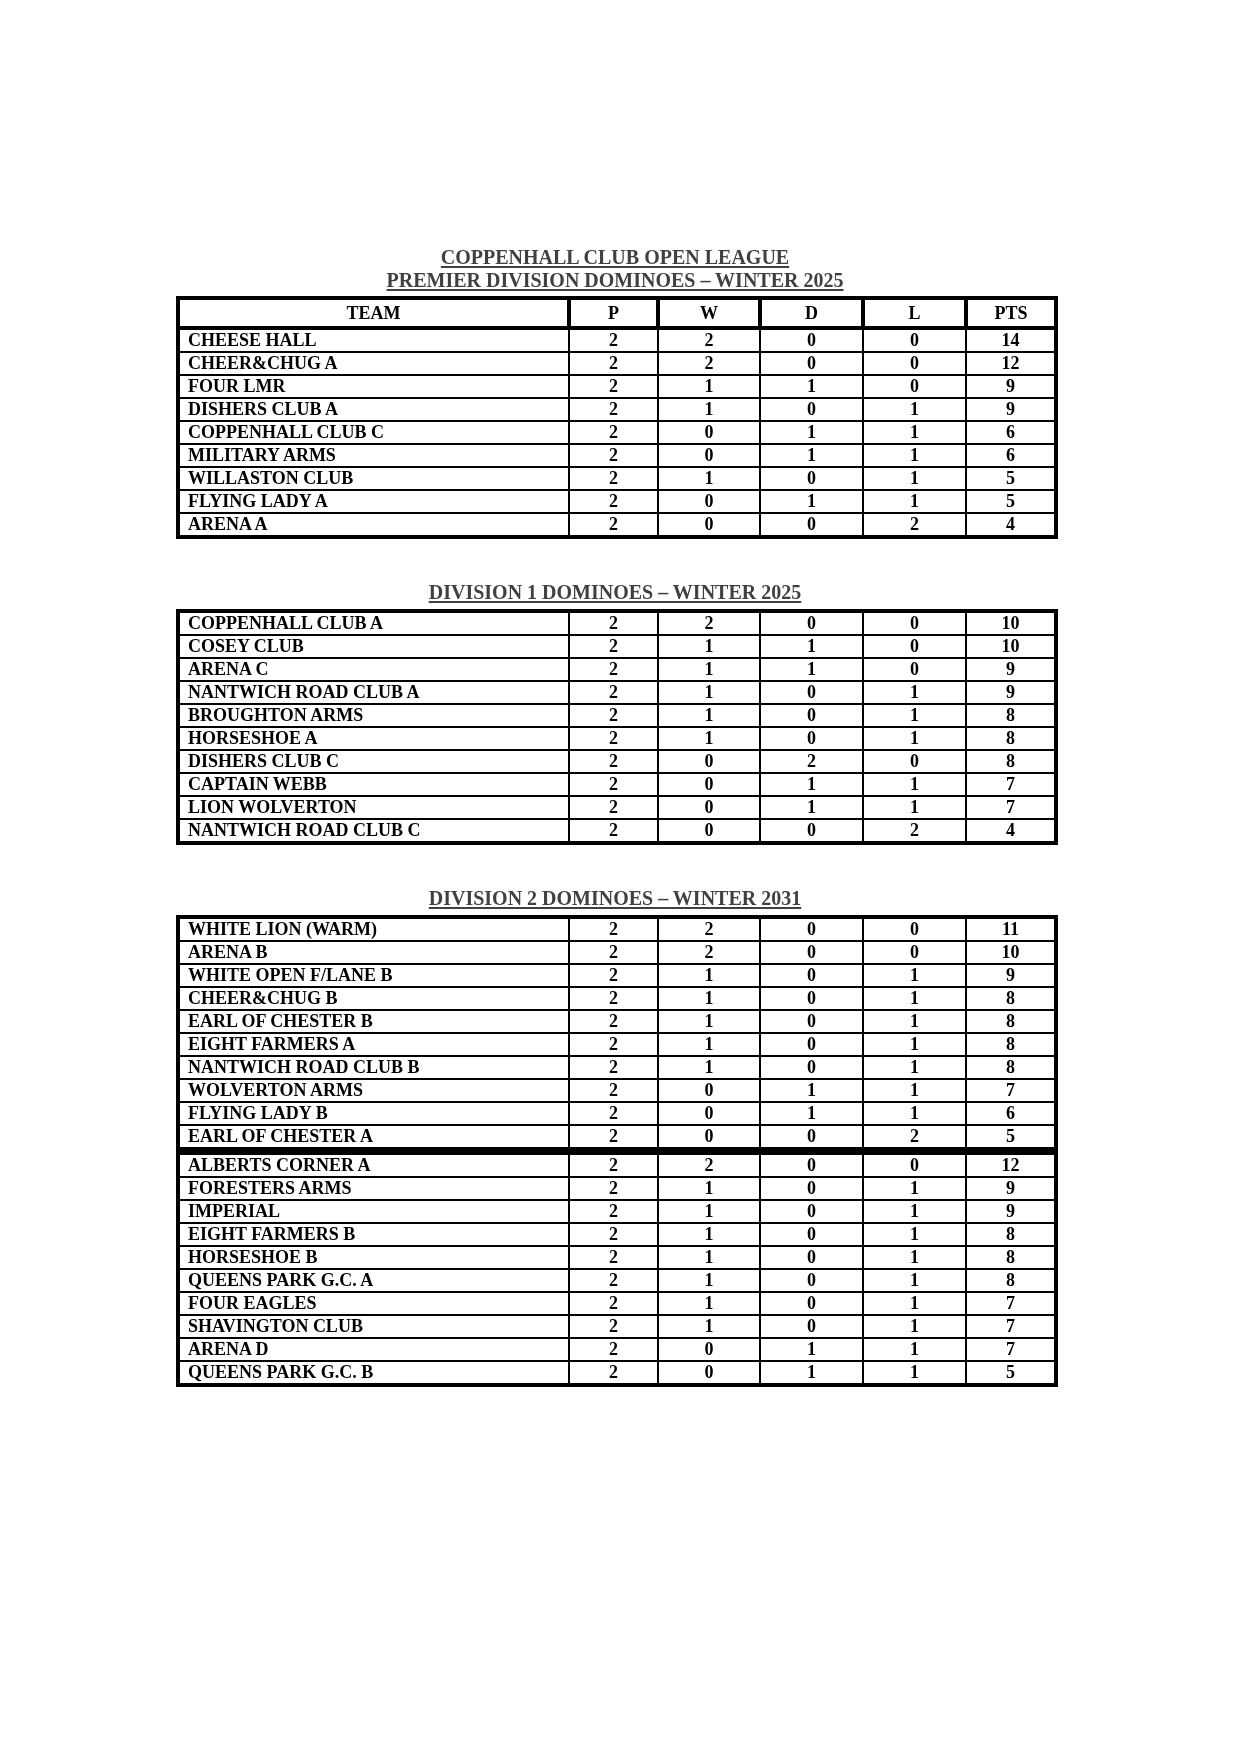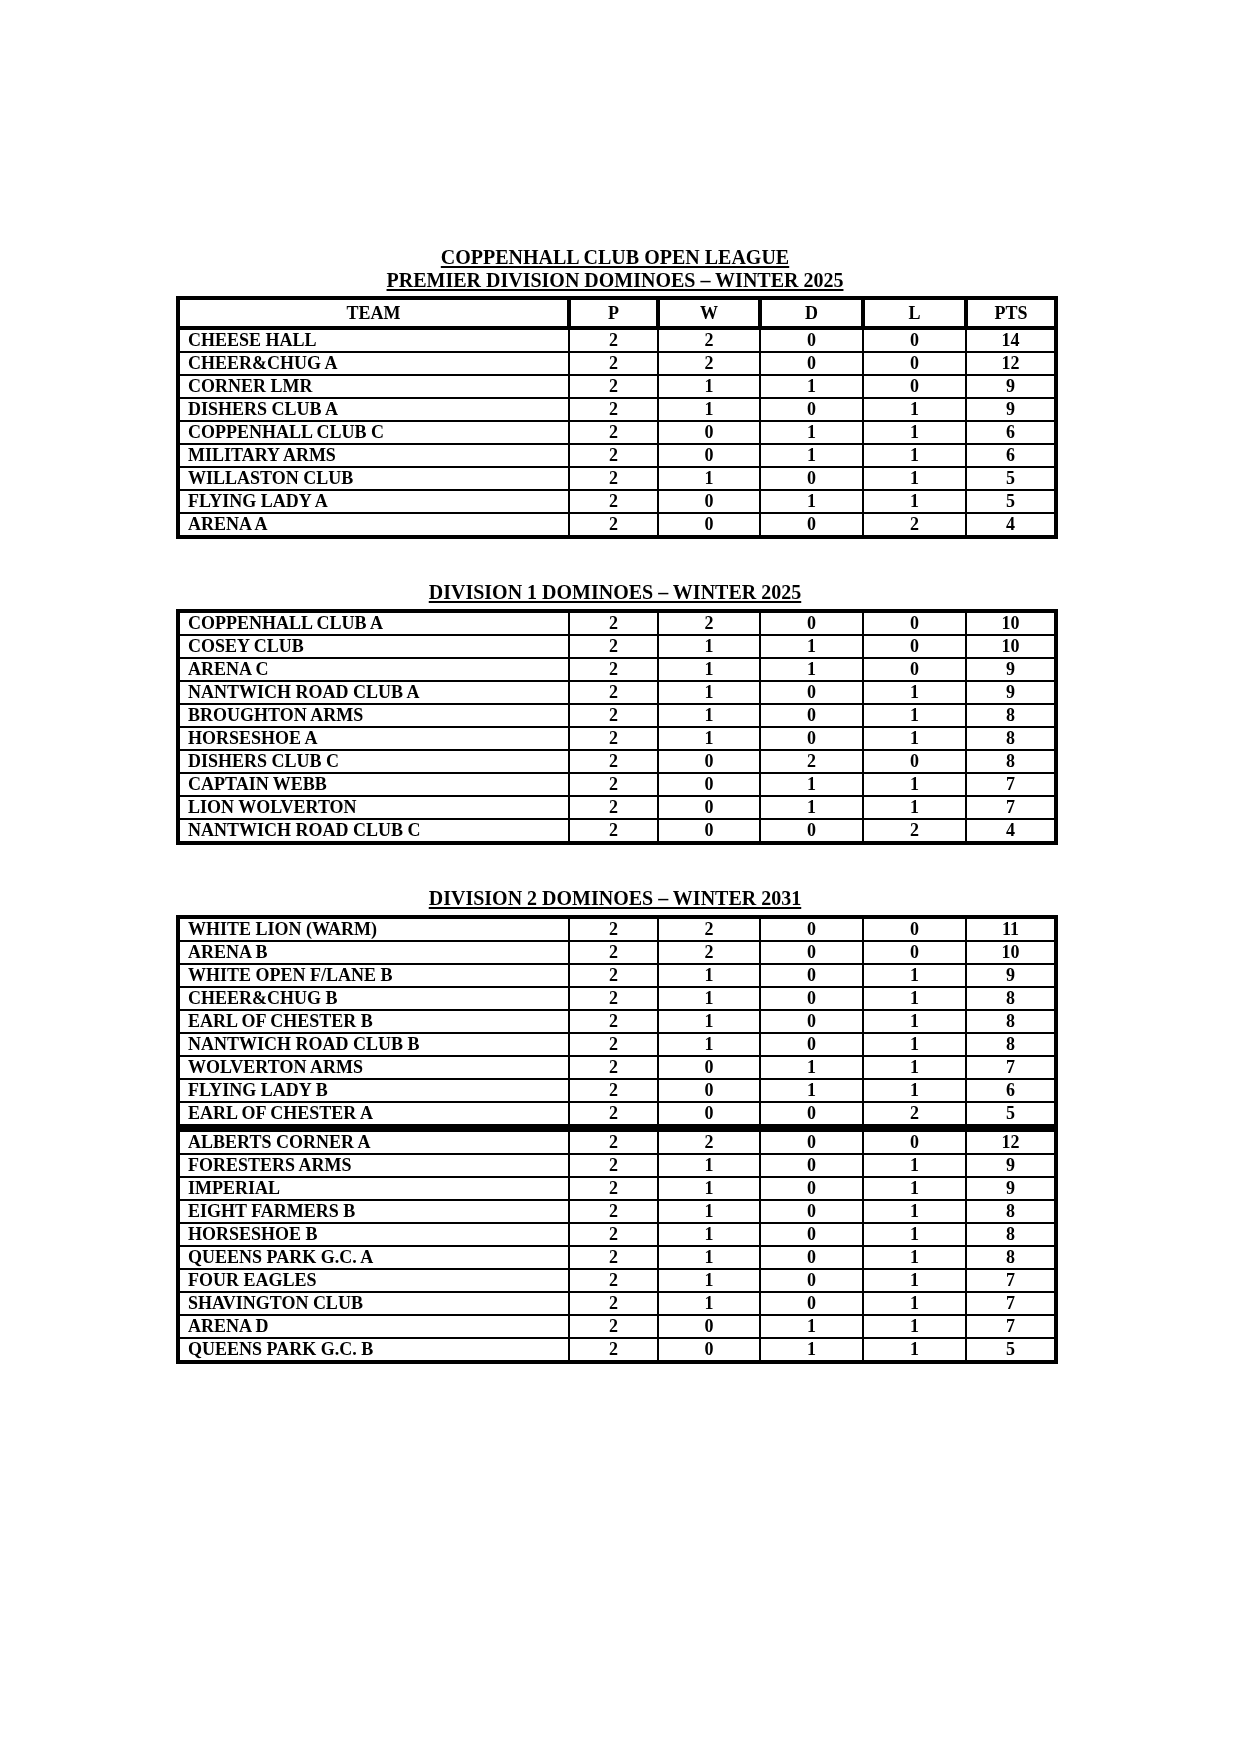--- a/index.html
+++ b/index.html
@@ -16,21 +16,21 @@
     background: #ffffff;
     overflow: hidden;
   }
   .content {
     position: absolute;
     left: 176px;
     top: 246px;
     width: 878px;
   }
   .doc-title {
-    color: #000000;
+    color: #404040;
     font-size: 20px;
     line-height: 23px;
     font-weight: bold;
     text-align: center;
     text-decoration: underline;
     text-decoration-thickness: 2px;
     text-underline-offset: 2px;
     white-space: nowrap;
   }
   table.league {
@@ -111,21 +111,21 @@
           </tr>
           <tr>
             <td class="team">CHEER&amp;CHUG A</td>
             <td class="num">2</td>
             <td class="num">2</td>
             <td class="num">0</td>
             <td class="num">0</td>
             <td class="num">12</td>
           </tr>
           <tr>
-            <td class="team">CORNER LMR</td>
+            <td class="team">FOUR LMR</td>
             <td class="num">2</td>
             <td class="num">1</td>
             <td class="num">1</td>
             <td class="num">0</td>
             <td class="num">9</td>
           </tr>
           <tr>
             <td class="team">DISHERS CLUB A</td>
             <td class="num">2</td>
             <td class="num">1</td>
@@ -315,20 +315,28 @@
           </tr>
           <tr>
             <td class="team">EARL OF CHESTER B</td>
             <td class="num">2</td>
             <td class="num">1</td>
             <td class="num">0</td>
             <td class="num">1</td>
             <td class="num">8</td>
           </tr>
           <tr>
+            <td class="team">EIGHT FARMERS A</td>
+            <td class="num">2</td>
+            <td class="num">1</td>
+            <td class="num">0</td>
+            <td class="num">1</td>
+            <td class="num">8</td>
+          </tr>
+          <tr>
             <td class="team">NANTWICH ROAD CLUB B</td>
             <td class="num">2</td>
             <td class="num">1</td>
             <td class="num">0</td>
             <td class="num">1</td>
             <td class="num">8</td>
           </tr>
           <tr>
             <td class="team">WOLVERTON ARMS</td>
             <td class="num">2</td>

